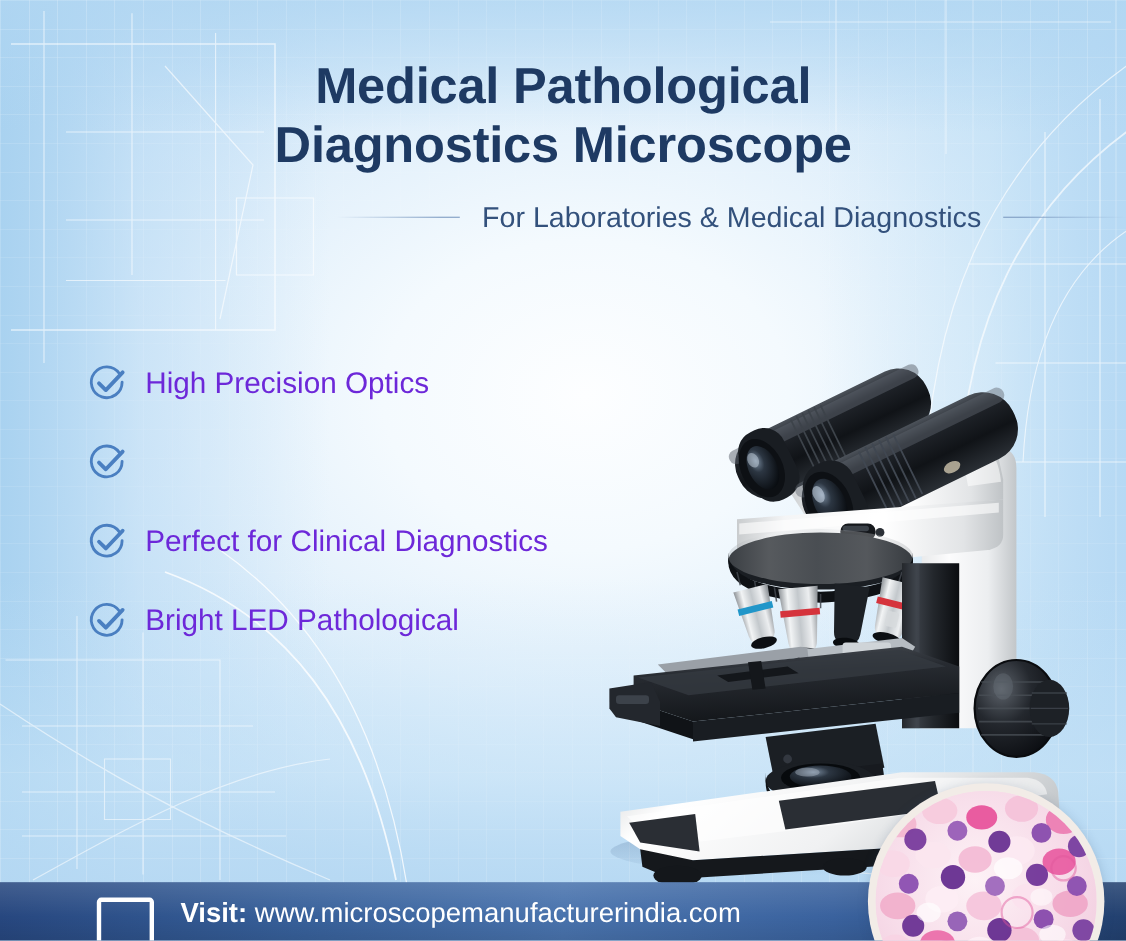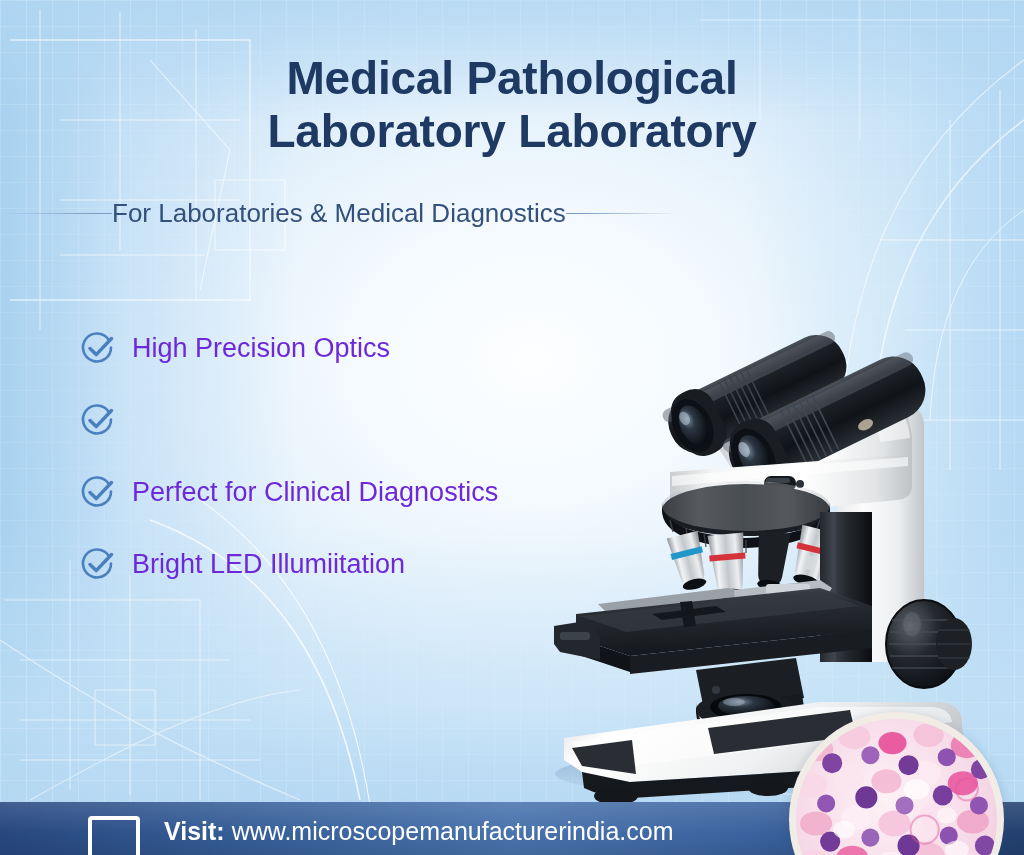--- a/index.html
+++ b/index.html
@@ -45,22 +45,22 @@
   }
   .bg-svg { position:absolute; inset:0; width:100%; height:100%; }
 
   
   .header { position:absolute; left:0; top:52px; width:100%; text-align:center; }
   .title {
     color:#1e3a63;
     font-size:46px; line-height:53px; font-weight:700; letter-spacing:-.2px;
   }
   .subtitle-row {
-    margin-top:40px;
-    display:flex; align-items:center; justify-content:flex-start; 
+    margin-top:24px;
+    display:flex; align-items:center; justify-content:flex-end; gap:20px;
   }
   .rule { height:1px; width:112px; }
   .rule.left  { background:linear-gradient(to right, rgba(120,155,195,0) 0%, #7e9cc2 85%); }
   .rule.right { background:linear-gradient(to left,  rgba(120,155,195,0) 0%, #7e9cc2 85%); }
   .subtitle { color:#33517c; font-size:26px; font-weight:400; white-space:nowrap; }
 
   
   .features { position:absolute; left:78px; top:326px; }
   .feature { display:flex; align-items:center; height:44px; margin-bottom:28px; }
   .feature:last-child { margin-bottom:0; }
@@ -151,21 +151,21 @@
     <g stroke="#ffffff" fill="none" opacity="0.5">
       <path d="M700 20 L1010 20 M760 0 L760 120 M860 0 L860 140" stroke-width="1"></path>
       <path d="M600 760 C 700 790, 800 800, 900 795" stroke-width="1.1"></path>
     </g>
   </svg>
 </div>
 
 <div class="header">
   <div class="title">
     <div>Medical Pathological</div>
-    <div>Laboratory Laboratory</div>
+    <div>Diagnostics Microscope</div>
   </div>
   <div class="subtitle-row">
     <span class="rule left"></span>
     <span class="subtitle">For Laboratories &amp; Medical Diagnostics</span>
     <span class="rule right"></span>
   </div>
 </div>
 
 <div class="features">
 
@@ -190,21 +190,21 @@
       <path d="M12 20.5 L18.2 26.6 L33.5 10.5" fill="none" stroke="#4a7fc1" stroke-width="3.5" stroke-linecap="round" stroke-linejoin="round"></path>
     </svg>
     <span class="feature-label">Perfect for Clinical Diagnostics</span>
   </div>
 
   <div class="feature">
     <svg class="check-icon" viewBox="0 0 40 40">
       <path d="M30.5 11.5 A14 14 0 1 0 33 19.5" fill="none" stroke="#4a7fc1" stroke-width="2.6" stroke-linecap="round"></path>
       <path d="M12 20.5 L18.2 26.6 L33.5 10.5" fill="none" stroke="#4a7fc1" stroke-width="3.5" stroke-linecap="round" stroke-linejoin="round"></path>
     </svg>
-    <span class="feature-label">Bright LED Illumiitation</span>
+    <span class="feature-label">Bright LED Pathological</span>
   </div>
 
 </div>
 
 <div class="scope">
   <svg viewBox="0 0 460 545">
     <defs>
       <linearGradient id="whiteBody" x1="0" y1="0" x2="1" y2="0">
         <stop offset="0%" stop-color="#c9ccce"></stop>
         <stop offset="18%" stop-color="#f4f5f6"></stop>

